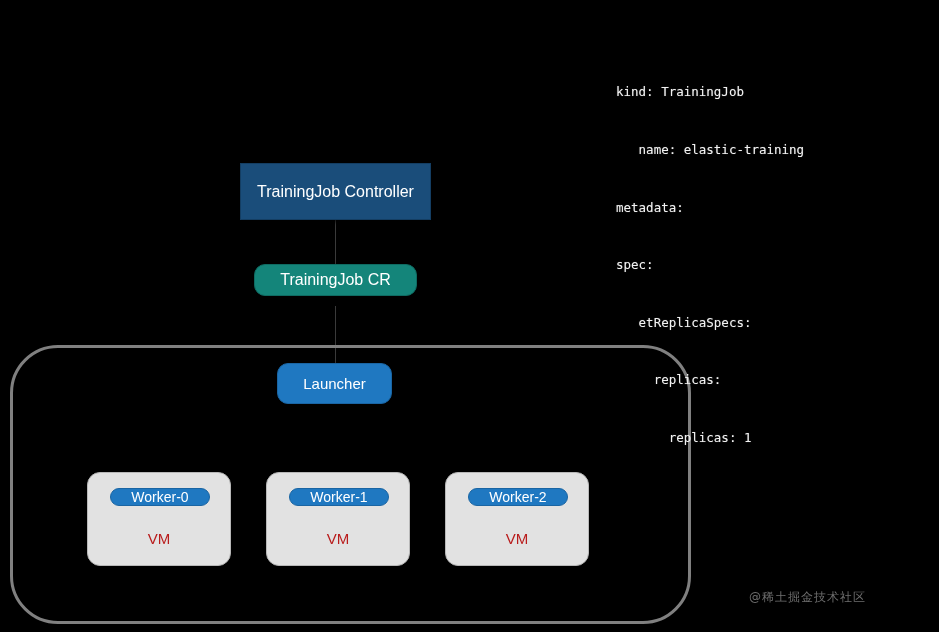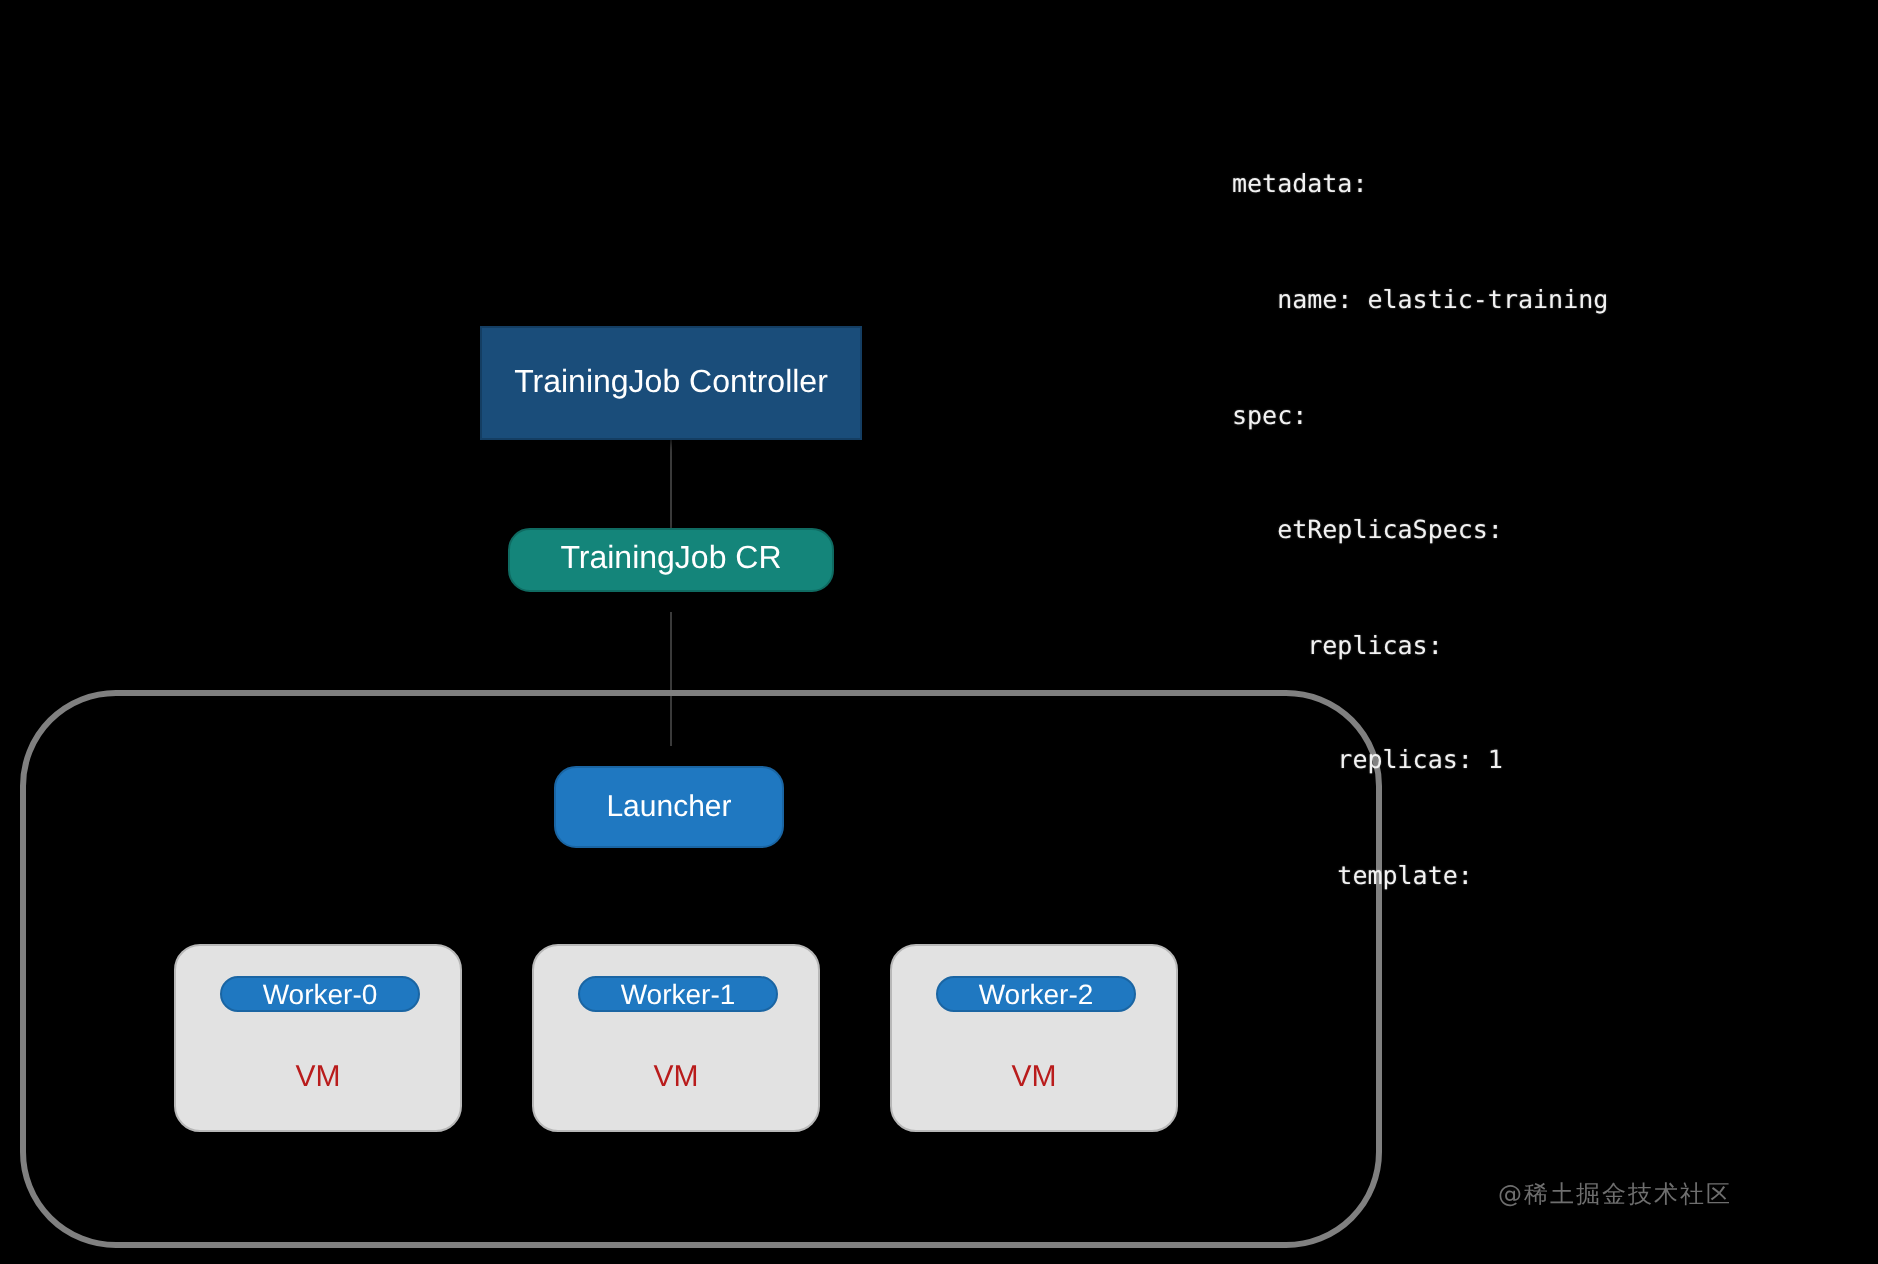--- a/index.html
+++ b/index.html
@@ -49,21 +49,21 @@
     height: 32px;
     background: #14857a;
     border: 1px solid #0f6b62;
     border-radius: 11px;
     font-size: 16px;
     box-shadow: 2px 2px 4px rgba(0,0,0,0.75);
   }
 
   .launcher-box {
     left: 277px;
-    top: 383px;
+    top: 363px;
     width: 115px;
     height: 41px;
     background: #1f78c1;
     border: 1px solid #1a65a3;
     border-radius: 11px;
     font-size: 15px;
     box-shadow: 2px 2px 4px rgba(0,0,0,0.75);
   }
 
   
@@ -180,27 +180,27 @@
     <div class="worker-chip">Worker-1</div>
     <div class="vm-label">VM</div>
   </div>
 
   <div class="vm-card" style="left:445px; top:472px;">
     <div class="worker-chip">Worker-2</div>
     <div class="vm-label">VM</div>
   </div>
 
   <div class="yaml-block">
+    <span class="yaml-line">kind: TrainingJob</span>
+    <span class="yaml-line">   name: elastic-training</span>
     <span class="yaml-line">metadata:</span>
-    <span class="yaml-line">   name: elastic-training</span>
     <span class="yaml-line">spec:</span>
     <span class="yaml-line">   etReplicaSpecs:</span>
     <span class="yaml-line">     replicas:</span>
     <span class="yaml-line">       replicas: 1</span>
-    <span class="yaml-line">       template:</span>
     
     
     
     
     
     
   </div>
 
   <div class="watermark">@稀土掘金技术社区</div>
 

